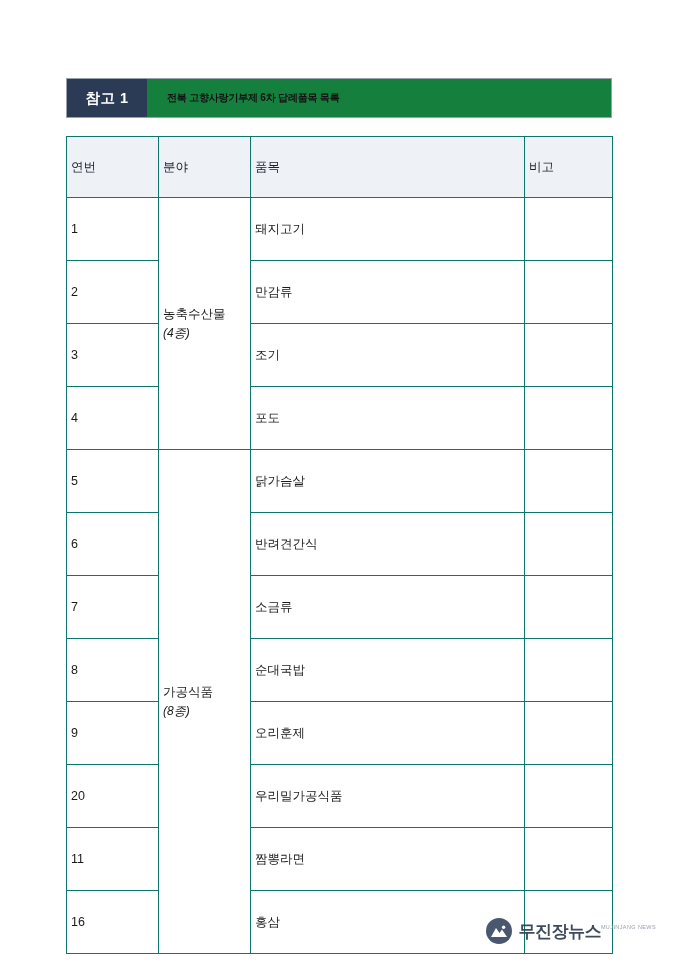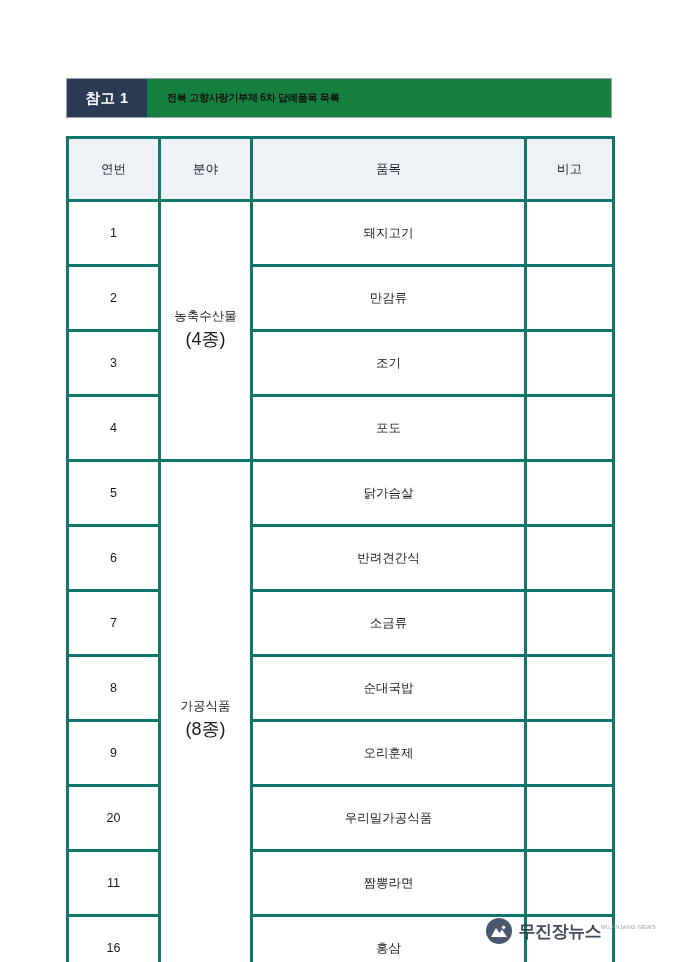--- a/index.html
+++ b/index.html
@@ -65,22 +65,22 @@
     top: 136px;
     width: 546px;
   }
   table.doc-table {
     border-collapse: collapse;
     width: 546px;
     table-layout: fixed;
   }
   table.doc-table th,
   table.doc-table td {
-    border: 3px solid #0f766e;
-    text-align: center;
+    border: 1px solid #0f766e;
+    text-align: left;
     vertical-align: middle;
     font-size: 12.5px;
     color: #1a1a1a;
     padding: 4px;
   }
   table.doc-table thead th {
     height: 52px;
     background: #eef1f5;
     font-weight: normal;
     font-size: 12.5px;
@@ -93,21 +93,22 @@
   .col-field { width: 92px; }
   .col-item { width: 274px; }
   .col-note { width: 88px; }
 
   .field-cell {
     line-height: 1.55;
     font-size: 12.5px;
   }
   .field-cell .sub {
     display: block;
-    font-size: 18px;
+    font-size: 12px;
+    font-style: italic;
   }
   .item-cell {
     font-size: 12.5px;
   }
 
   
   .watermark {
     position: absolute;
     right: 24px;
     bottom: 18px;

